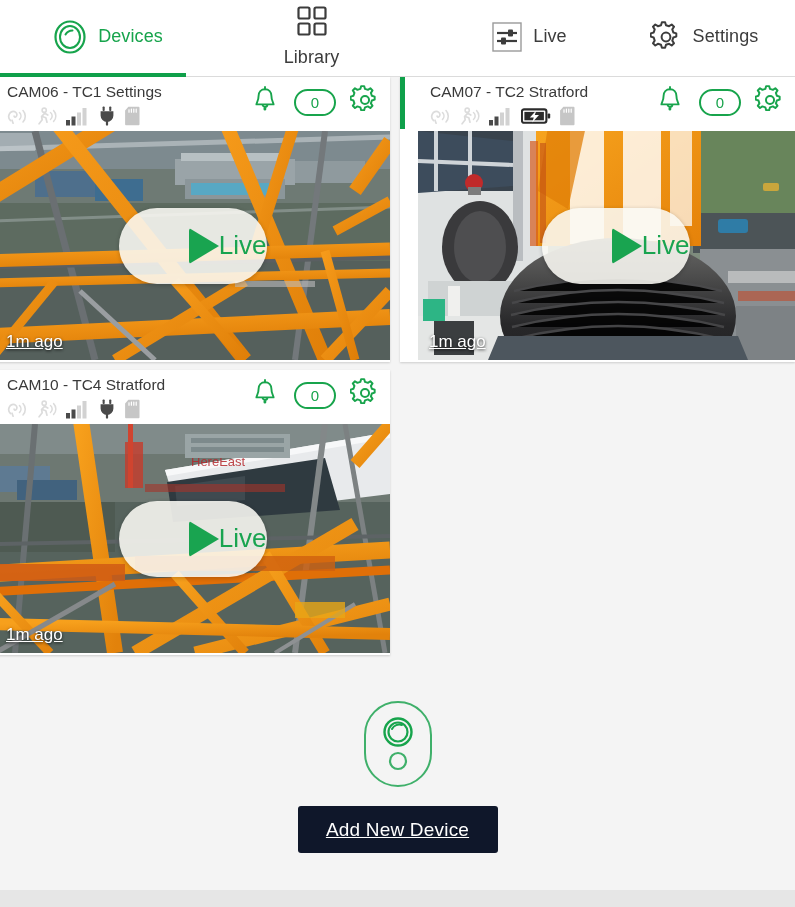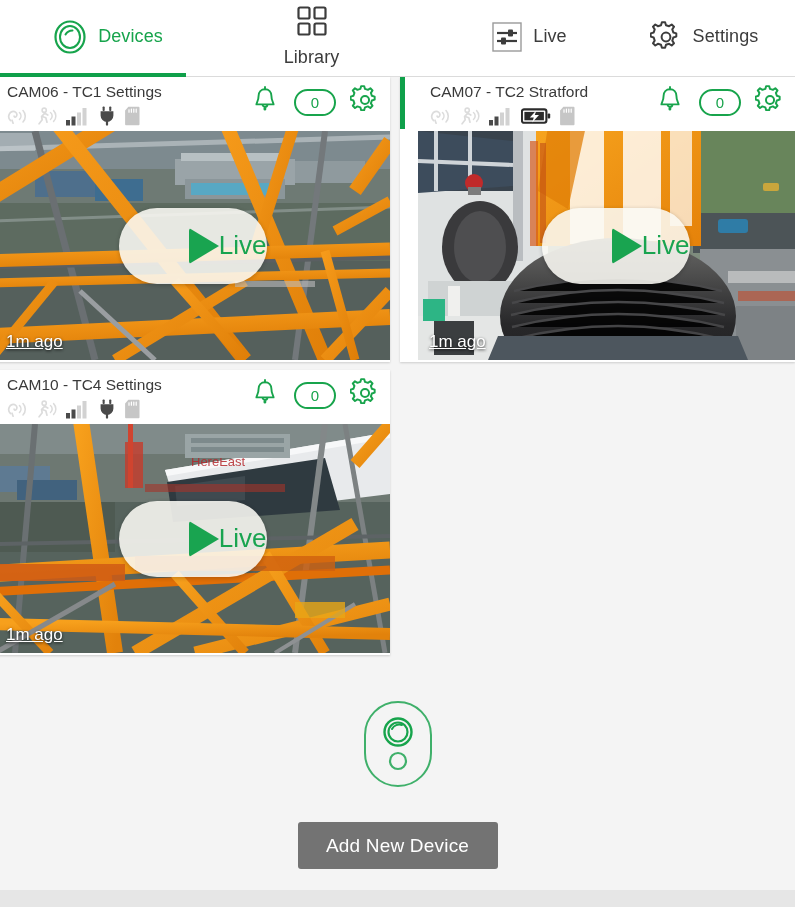--- a/index.html
+++ b/index.html
@@ -166,30 +166,31 @@
     position: absolute;
     left: 0; top: 672px;
     width: 795px; height: 218px;
     background: #f4f4f4;
     display: flex;
     flex-direction: column;
     align-items: center;
   }
   .device-glyph { margin-top: 27px; }
   .add-btn {
-    margin-top: 29px;
+    margin-top: 13px;
     width: 200px; height: 47px;
-    background: #737373;
+    background: #0f172a;
     border: none;
     border-radius: 3px;
     color: #ffffff;
     font-size: 19px;
     font-family: "Liberation Sans", sans-serif;
     cursor: pointer;
     letter-spacing: .2px;
+    text-decoration: underline;
   }
   .bottom-bar {
     position: absolute;
     left: 0; top: 890px;
     width: 795px; height: 17px;
     background: #e6e6e6;
   }
   .page-bg {
     position: absolute;
     left: 0; top: 77px;
@@ -514,21 +515,21 @@
       <div class="live-pill">
         <span class="tri"></span>
         <span class="live-text">Live</span>
       </div>
       <div class="ts">1m ago</div>
     </div>
   </div>
 
   <div class="card card-3">
     <div class="card-head">
-      <div class="card-title">CAM10 - TC4 Settings</div>
+      <div class="card-title">CAM10 - TC4 Stratford</div>
       <div class="status-icons">
         <span class="si">
           <svg width="20" height="19" viewBox="0 0 20 19">
             <path d="M3.5 13.5 c-1.6 -1.4 -2.2 -4.2 -1.2 -6.4 c1.1 -2.4 4.2 -3.4 6.2 -2.0 c1.7 1.2 1.8 3.4 .6 4.5 c-.8 .8 -1.9 .6 -2.0 -.4" fill="none" stroke="#dcdcdc" stroke-width="1.7" stroke-linecap="round"></path>
             <path d="M5.0 13.2 l1.1 3.0" fill="none" stroke="#dcdcdc" stroke-width="1.7" stroke-linecap="round"></path>
             <path d="M12.5 5.5 a5 5 0 0 1 0 7" fill="none" stroke="#dcdcdc" stroke-width="1.6" stroke-linecap="round"></path>
             <path d="M16 3.5 a8.4 8.4 0 0 1 0 11.5" fill="none" stroke="#dcdcdc" stroke-width="1.6" stroke-linecap="round"></path>
           </svg>
         </span>
         <span class="si">

